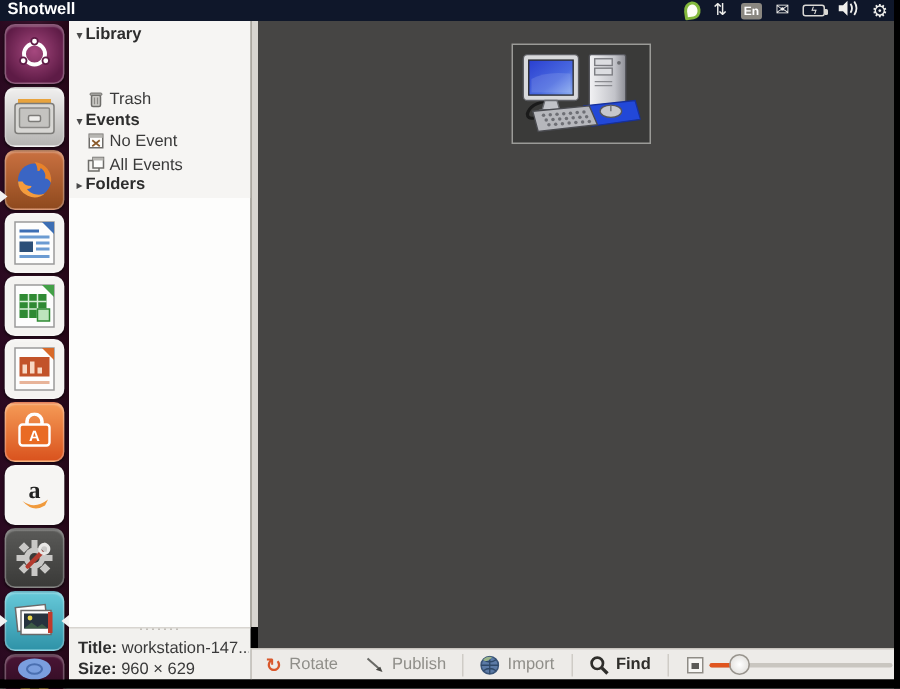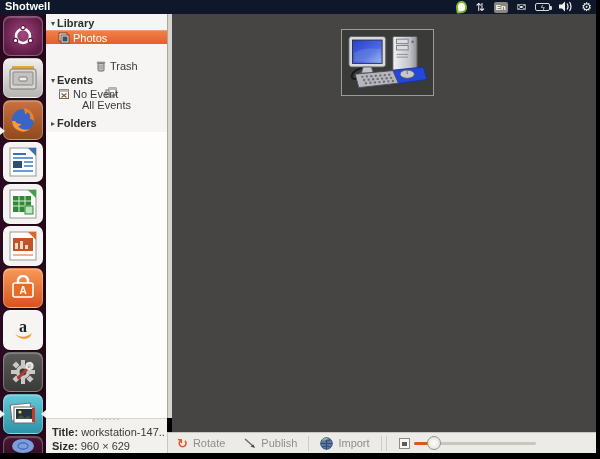--- a/index.html
+++ b/index.html
@@ -220,46 +220,38 @@
   </div>
 
   <div id="sidebar">
     <div class="treebg"></div>
 
     <div class="srow hdr" style="top:2px;">
       <span class="exp">▾</span>
       <span class="slabel">Library</span>
     </div>
 
-    <div class="srow selected" style="top:16px;">
-      <svg class="sicon" viewBox="0 0 12 12">
-        <rect x="1" y="1" width="8" height="8" fill="#fff" stroke="#7a4026"></rect>
-        <rect x="3" y="3" width="8" height="8" fill="#e8e6e2" stroke="#7a4026"></rect>
-        <rect x="4.5" y="4.5" width="5" height="5" fill="#35506e"></rect>
-      </svg>
-      <span class="slabel">Photos</span>
-    </div>
-
-
-    <div class="srow" style="top:45px;padding-left:37px;">
+
+
+    <div class="srow" style="top:45px;">
       <svg class="sicon" viewBox="0 0 12 12">
         <rect x="3" y="3.5" width="6" height="7.5" rx="1" fill="#c9c8c4" stroke="#6e6d6a"></rect>
         <rect x="2" y="2" width="8" height="1.6" rx="0.8" fill="#a8a7a3" stroke="#6e6d6a" stroke-width="0.6"></rect>
         <line x1="5" y1="5" x2="5" y2="9.5" stroke="#8a8985" stroke-width="0.8"></line>
         <line x1="7" y1="5" x2="7" y2="9.5" stroke="#8a8985" stroke-width="0.8"></line>
       </svg>
       <span class="slabel">Trash</span>
     </div>
 
     <div class="srow hdr" style="top:59px;">
       <span class="exp">▾</span>
       <span class="slabel">Events</span>
     </div>
 
-    <div class="srow" style="top:73px;flex-direction:column;">
+    <div class="srow" style="top:89px;">
       <svg class="sicon" viewBox="0 0 12 12">
         <rect x="1" y="3" width="7" height="7" fill="#f2f1ee" stroke="#6e6d6a"></rect>
         <rect x="4" y="1" width="7" height="7" fill="#fdfdfc" stroke="#6e6d6a"></rect>
         <rect x="4" y="1" width="7" height="2" fill="#b8b7b3"></rect>
       </svg>
       <span class="slabel">All Events</span>
     </div>
 
     <div class="srow" style="top:73px;">
       <svg class="sicon" viewBox="0 0 12 12">
@@ -351,20 +343,27 @@
     <div class="tsep"></div>
     <div class="tbtn">
       <svg width="13" height="13" viewBox="0 0 13 13">
         <circle cx="6.5" cy="6.5" r="5.8" fill="#5b7aa6" stroke="#3a5478"></circle>
         <path d="M6.5 0.7 v11.6 M0.7 6.5 h11.6 M2.3 2.8 q4.2 3 8.4 0 M2.3 10.2 q4.2 -3 8.4 0" stroke="#2e4868" stroke-width="0.9" fill="none"></path>
         <path d="M2 3 a6 6 0 0 1 6 -2 q-1 2 -3 2.5 q-2 0.5 -3 -0.5z" fill="#9ab48a"></path>
       </svg>
       <span class="tlabel dim">Import</span>
     </div>
     <div class="tsep"></div>
+    <div class="tbtn">
+      <svg width="13" height="13" viewBox="0 0 13 13">
+        <circle cx="5.2" cy="5.2" r="3.8" fill="none" stroke="#2f2e2b" stroke-width="1.8"></circle>
+        <line x1="8.2" y1="8.2" x2="12" y2="12" stroke="#2f2e2b" stroke-width="2.2"></line>
+      </svg>
+      <span class="tlabel dark">Find</span>
+    </div>
     <div class="tsep"></div>
 
     <div id="zoomslider">
       <div class="zicon">
           <div class="pic"></div>
         </div>
       <div id="ztrack">
         <div id="zfill" style="width:20px;"></div>
         <div id="zhandle" style="left:13px;"></div>
       </div>

